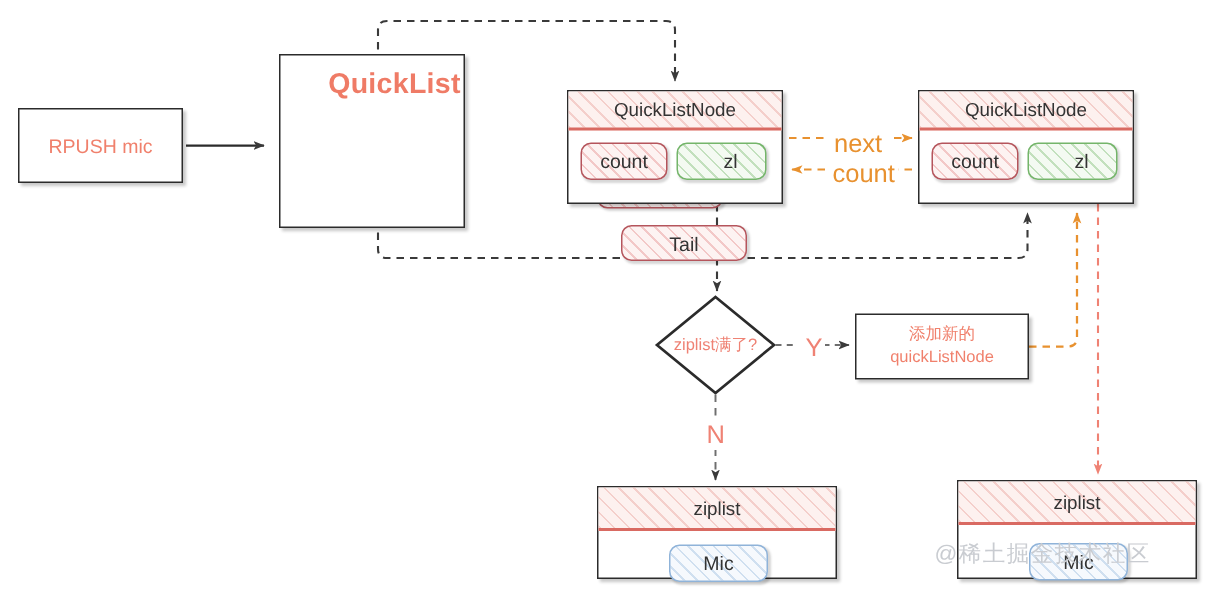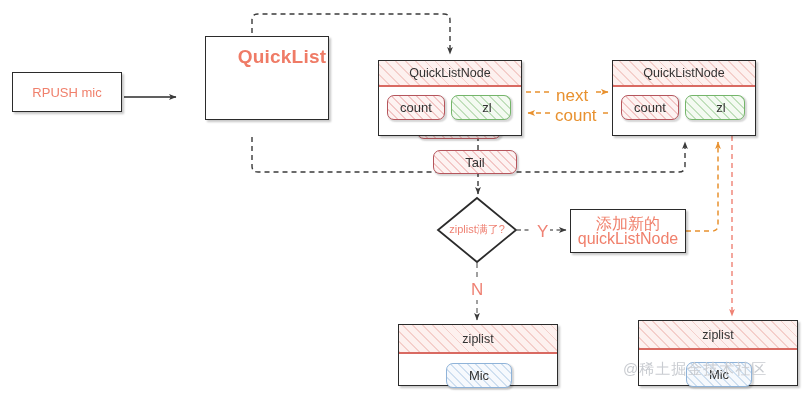--- a/index.html
+++ b/index.html
@@ -26,29 +26,29 @@
 
   
   .plainbox {
     background: #ffffff;
     border: 1.6px solid #2b2b2b;
     box-shadow: 2px 2px 2px rgba(0,0,0,0.22);
     display: flex; align-items: center; justify-content: center;
     text-align: center;
   }
   .redtext { color: #f0806c; }
-  #rpush-box { left: 12px; top: 72px; width: 110px; height: 40px; font-size: 13px; }
-  #quicklist-box { left: 205px; top: 36px; width: 124px; height: 84px; display: block; padding-left: 30px; }
+  #rpush-box { left: 12px; top: 72px; width: 110px; height: 50px; font-size: 13px; }
+  #quicklist-box { left: 186px; top: 36px; width: 124px; height: 116px; display: block; padding-left: 30px; }
   #quicklist-title {
     color: #ef7b66; font-weight: bold; font-size: 19px;
     text-align: center; margin-top: 9px; letter-spacing: .2px;
   }
   #addnode-box {
     left: 570px; top: 209px; width: 116px; height: 44px;
-    font-size: 16px; line-height: 15px; padding: 0 4px;
+    font-size: 11px; line-height: 15px; padding: 0 4px;
   }
 
   
   .pill {
     position: absolute; box-sizing: border-box;
     border-radius: 7px;
     display: flex; align-items: center; justify-content: center;
     font-size: 13px; color: #333;
     box-shadow: 1.5px 1.5px 1.5px rgba(0,0,0,0.16);
   }

